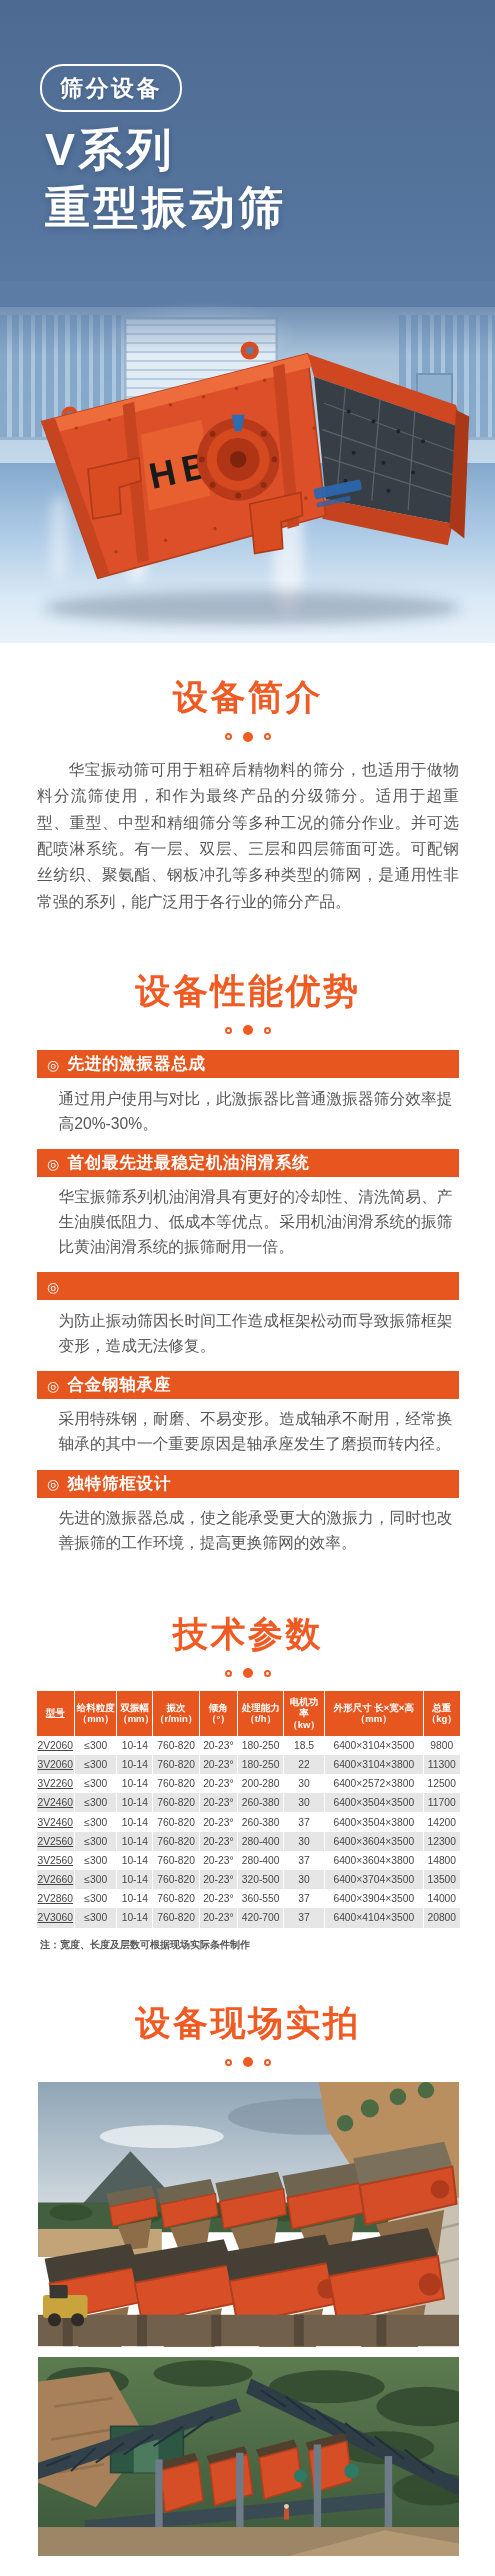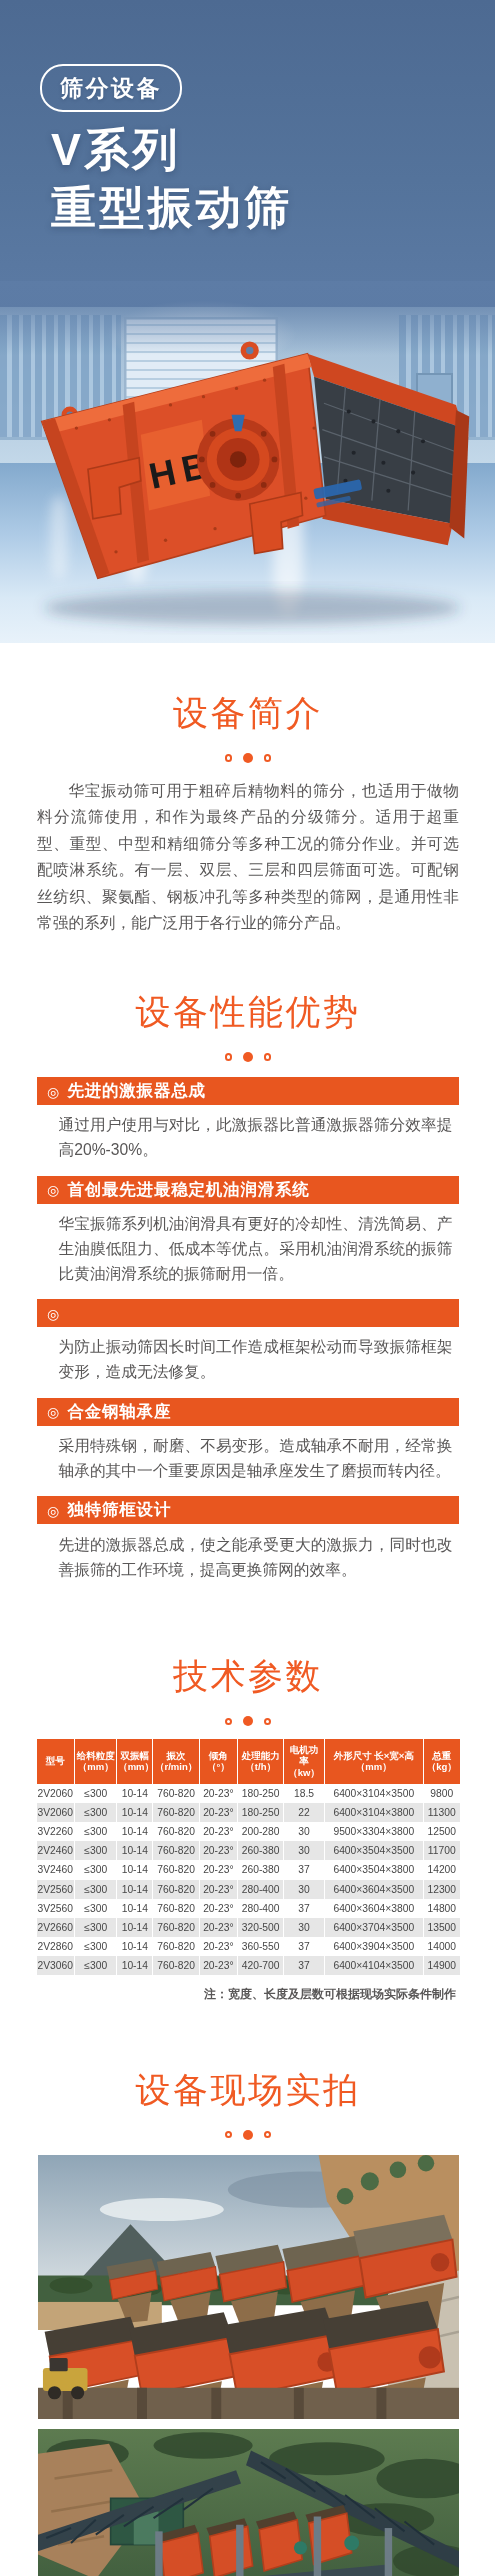--- a/index.html
+++ b/index.html
@@ -37,52 +37,52 @@
   .refl.r1 { left:124px; top:475px; width:25px; height:107px; }
   .refl.r2 { left:273px; top:483px; width:30px; height:132px; }
   .refl.r3 { left:50px;  top:496px; width:18px; height:83px; opacity:.7; }
   .wh-fog { position:absolute; left:0; right:0; top:281px; height:74px;
     background:linear-gradient(180deg,rgba(93,124,166,1) 0%,rgba(93,124,166,0) 100%); }
 
   .hero-badge { position:absolute; left:40px; top:64px; border:2.5px solid #fff; border-radius:23px;
     padding:6.6px 18px; color:#fff; font-size:23px; font-weight:bold; letter-spacing:2.5px;
     text-shadow:0 0.8px 3.3px rgba(30,50,80,.3); }
   .hero-title { position:absolute; left:45px; top:121px; color:#fff; font-weight:bold;
-    font-size:45px; line-height:58px; letter-spacing:3.3px; text-shadow:0 1.7px 6.6px rgba(30,50,80,.35);margin-left:6px; }
+    font-size:45px; line-height:58px; letter-spacing:3.3px; text-shadow:0 1.7px 6.6px rgba(30,50,80,.35); }
 
   .machine-wrap { position:absolute; left:16.5px; top:329px; width:458px; height:307px; }
 
   
   .section { position:relative; }
-  .sec-title { margin:16px; padding-top:31px; text-align:center; font-size:35px; font-weight:normal;
+  .sec-title { margin:0; padding-top:31px; text-align:center; font-size:35px; font-weight:bold;
     color:#f05a23; letter-spacing:2.5px; }
   .dots { display:flex; justify-content:center; align-items:center; gap:10.7px; margin-top:10.7px; }
   .dot { width:7.4px; height:7.4px; border-radius:50%; border:2.1px solid #f05a23; box-sizing:border-box; }
   .dot.filled { width:10px; height:10px; background:#f05a23; border:none; }
 
   .intro-body { margin:15px 37px 21.5px; font-size:15.7px; line-height:26.4px; color:#595757;
     text-align:justify; text-indent:2em; }
 
   .adv-list { margin-top:15px; padding-bottom:11.6px; }
   .adv-item { margin:0 37px 13.2px; }
   .adv-banner { background:#e8561f; color:#fff; height:28px; display:flex; align-items:center;
     padding:0 10px; font-size:16.5px; font-weight:bold; letter-spacing:0.8px; }
   .adv-bullet { margin-right:7.4px; font-size:14px; line-height:1; position:relative; top:0.8px; }
   .adv-body { margin:7.4px 6.6px 0 21.5px; font-size:15.7px; line-height:25px; color:#595757; text-align:justify; }
 
   .specs-table { width:423px; margin:12.4px auto 0; border-collapse:collapse; table-layout:fixed; }
   .specs-table th { background:#e8561f; color:#fff; font-size:9.5px; font-weight:bold;
     line-height:11.6px; padding:5px 0.8px; white-space:pre-line; border-left:1.7px solid #fff; vertical-align:middle; }
   .specs-table td { text-align:center; padding:4.1px 0; font-size:10.3px; color:#474747;
     border-left:1.7px solid #fff; white-space:nowrap; }
-  .specs-table th:first-child, .specs-table td:first-child { border-left:none; }
+  .specs-table th:first-child, .specs-table td:first-child { border-left:none;text-decoration:underline; }
   .specs-table tbody tr:nth-child(even) td { background:#e6e6e6; }
   .c1{width:9%}.c2{width:10%}.c3{width:8.5%}.c4{width:11%}.c5{width:9%}
   .c6{width:11%}.c7{width:9.5%}.c8{width:23.5%}.c9{width:8.5%}
-  .specs-note { margin:10.7px 40px 0; font-size:12px; font-weight:bold; color:#595757;text-align:right; }
+  .specs-note { margin:10.7px 40px 0; font-size:10px; font-weight:bold; color:#595757; }
   .specs-pad { height:16.5px; }
 
   .photo { display:block; width:421px; margin:10px auto 0; }
   .photo.first { margin-top:15px; }
 </style>
 </head>
 <body>
 
 <div class="page">
 
@@ -318,21 +318,21 @@
             <td>11300</td>
           </tr>
           <tr>
             <td>3V2260</td>
             <td>≤300</td>
             <td>10-14</td>
             <td>760-820</td>
             <td>20-23°</td>
             <td>200-280</td>
             <td>30</td>
-            <td>9500×3304×3800</td>
+            <td>6400×2572×3800</td>
             <td>12500</td>
           </tr>
           <tr>
             <td>2V2460</td>
             <td>≤300</td>
             <td>10-14</td>
             <td>760-820</td>
             <td>20-23°</td>
             <td>260-380</td>
             <td>30</td>
@@ -396,21 +396,21 @@
           </tr>
           <tr>
             <td>2V3060</td>
             <td>≤300</td>
             <td>10-14</td>
             <td>760-820</td>
             <td>20-23°</td>
             <td>420-700</td>
             <td>37</td>
             <td>6400×4104×3500</td>
-            <td>14900</td>
+            <td>20800</td>
           </tr>
         </tbody>
     </table>
     <div class="specs-note">注：宽度、长度及层数可根据现场实际条件制作</div>
     <div class="specs-pad"></div>
   </div>
 
   <div class="section">
     <h2 class="sec-title">设备现场实拍</h2>
     <div class="dots">

